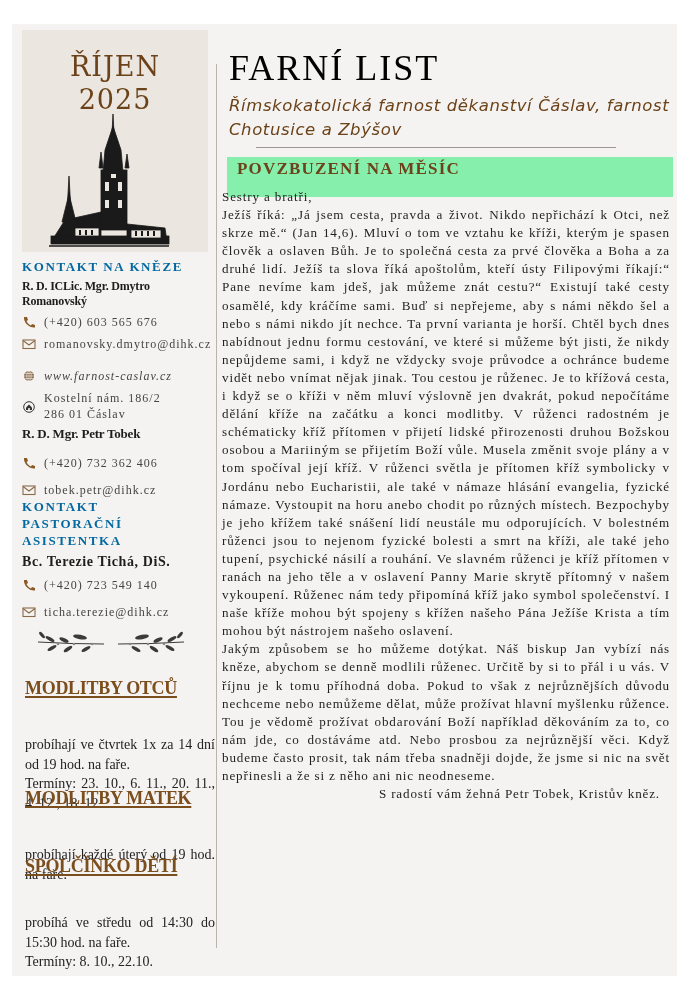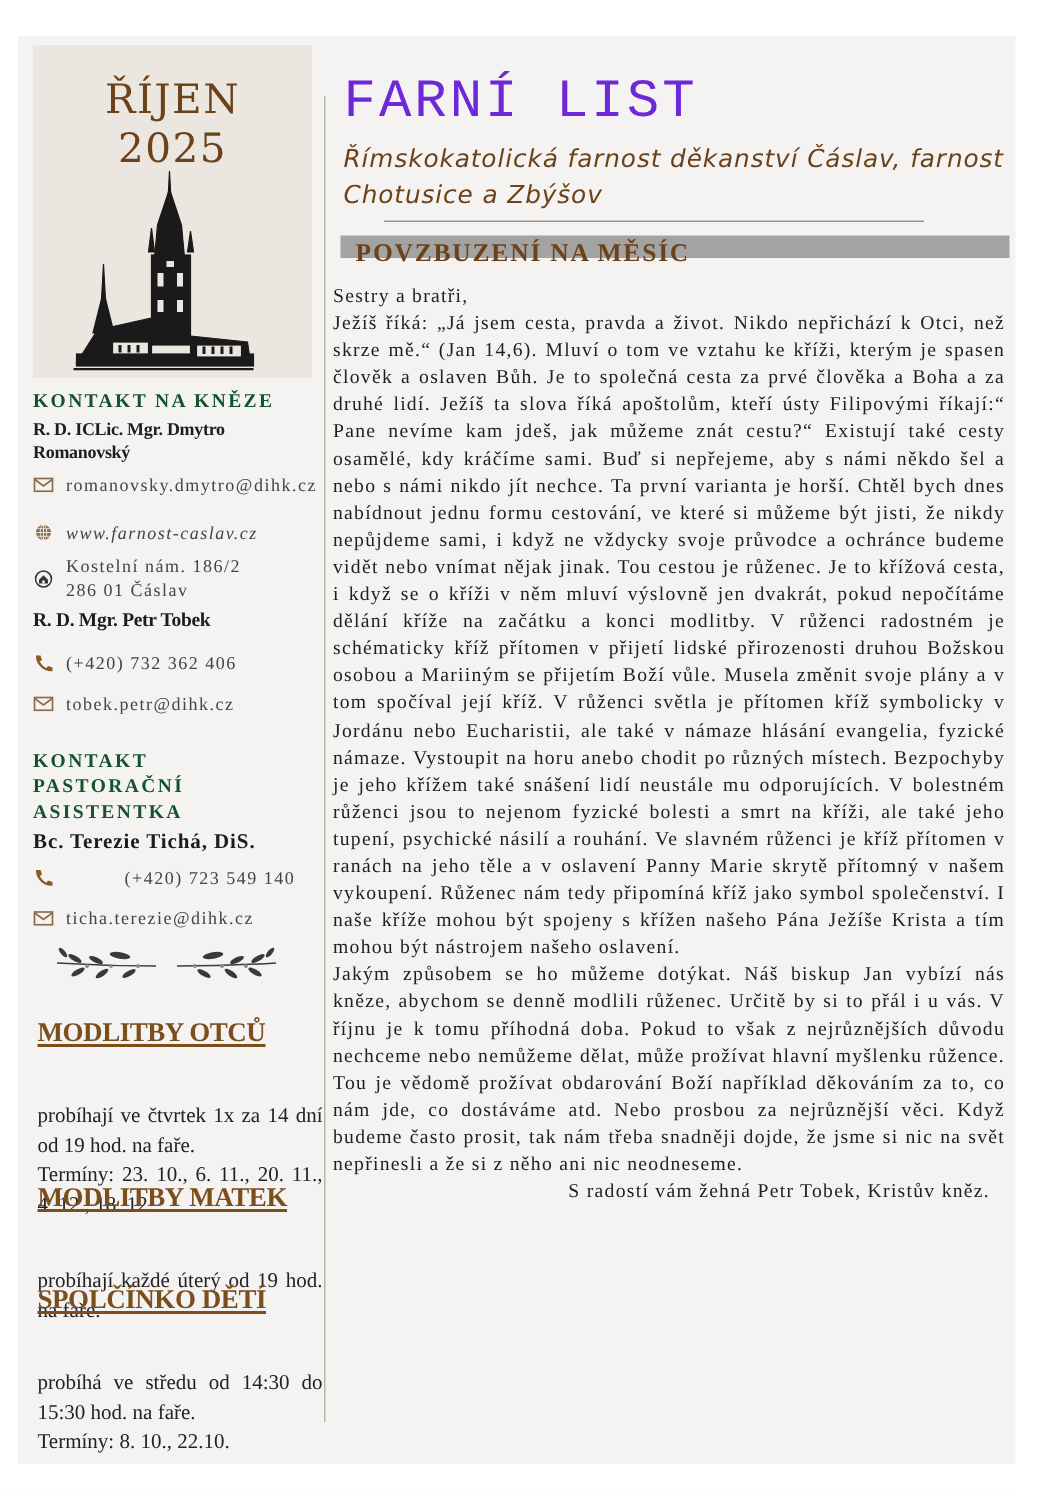--- a/index.html
+++ b/index.html
@@ -3,35 +3,35 @@
 <meta charset="utf-8">
 <style>
   html, body { margin: 0; padding: 0; background: #ffffff; }
   body { width: 700px; height: 993px; position: relative; overflow: hidden; font-family: "Liberation Serif", serif; color: #222; }
   .sheet { position: absolute; left: 12px; top: 24px; width: 665px; height: 952px; background: #f5f3f1; }
   .sidebar-top { position: absolute; left: 22px; top: 30px; width: 186px; height: 222px; background: #ece6e0; }
   .month { position: absolute; left: 22px; top: 50px; width: 186px; text-align: center; font-family: "DejaVu Serif", serif; font-size: 27px; line-height: 33px; color: #6b4219; letter-spacing: 1px; }
   .church { position: absolute; left: 45px; top: 112px; width: 128px; height: 138px; }
 
   .side { position: absolute; left: 22px; width: 195px; }
-  .kh { font-family: "Liberation Serif", serif; font-weight: bold; font-size: 13px; letter-spacing: 1.6px; color: #14532d; }
+  .kh { font-family: "Liberation Serif", serif; font-weight: bold; font-size: 13px; letter-spacing: 1.6px; color: #0369a1; }
   .pname { font-weight: bold; font-size: 12px; color: #1d1d1d; letter-spacing: -0.2px; }
   .crow { display: flex; align-items: flex-start; font-size: 12px; color: #444; letter-spacing: 1px; }
   .crow .ic { width: 14px; height: 12px; margin-right: 8px; flex: 0 0 14px; margin-top: 2px; }
   .crow .txt { white-space: pre-line; line-height: 16px; }
 
   .sec-h { position: absolute; left: 25px; font-weight: bold; font-size: 18px; color: #7b4e1e; text-decoration: underline; text-decoration-thickness: 2px; text-underline-offset: 2px; letter-spacing: -0.3px; }
   .sec-t { position: absolute; left: 25px; width: 190px; font-size: 14px; line-height: 19.5px; color: #222; text-align: justify; margin-top: 32px; }
   .sec-t p { margin: 0; }
 
   .vline { position: absolute; left: 216px; top: 64px; width: 1px; height: 884px; background: #b9b3ad; }
-  .title { position: absolute; left: 229px; top: 46px; font-family: Liberation Mono, monospace; font-size: 36px; letter-spacing: 2px; color: #6d28d9; line-height: 44px; }
+  .title { position: absolute; left: 229px; top: 46px; font-family: Liberation Serif, serif; font-size: 36px; letter-spacing: 2px; color: #000000; line-height: 44px; }
   .subtitle { position: absolute; left: 229px; top: 94px; width: 460px; font-family: "DejaVu Sans", sans-serif; font-size: 16.5px; line-height: 24px; color: #6b4219; letter-spacing: 0.6px; font-style: italic; }
   .hline { position: absolute; left: 256px; top: 147px; width: 360px; height: 1px; background: #9d9690; }
-  .band { position: absolute; left: 227px; top: 157px; width: 446px; height: 15px; background: #a3a3a3; }
+  .band { position: absolute; left: 227px; top: 157px; width: 446px; height: 40px; background: #86efac; }
   .band span { position: absolute; left: 10px; top: 2px; font-family: "Liberation Serif", serif; font-weight: bold; font-size: 17px; letter-spacing: 1.2px; color: #6b4219; }
 
   .body { position: absolute; left: 222px; top: 188px; width: 448px; font-family: "Liberation Serif", serif; font-size: 13.1px; line-height: 18.1px; color: #1f1f1f; letter-spacing: 0.85px; text-align: justify; }
   .body p { margin: 0; }
   .sign { text-align: right !important; padding-right: 10px; }
 </style>
 </head>
 <body>
 
 <div class="sheet"></div>
@@ -75,20 +75,26 @@
     <rect x="108" y="119" width="2" height="5"></rect>
     <rect x="34" y="118" width="2" height="5"></rect>
     <rect x="40" y="118" width="2" height="5"></rect>
     <rect x="46" y="118" width="2" height="5"></rect>
   </g>
 </svg>
 
 <div class="side" style="top:259px;">
   <div class="kh">KONTAKT NA KNĚZE</div>
   <div class="pname" style="margin-top:4px;">R. D. ICLic. Mgr. Dmytro Romanovský</div>
+  <div class="crow" style="margin-top:5px;">
+    <svg class="ic" viewBox="0 0 14 12">
+        <path d="M2 1 L5 1 L6 4 L4.5 5 C5.5 7 7 8.5 9 9.5 L10 8 L13 9 L13 11.5 C7 12 1.5 6.5 2 1 Z" fill="#8a5a24"></path>
+      </svg>
+    <span class="txt">(+420) 603 565 676</span>
+  </div>
   <div class="crow" style="margin-top:6px;">
     <svg class="ic" viewBox="0 0 14 12">
         <rect x="1" y="2" width="12" height="8.5" fill="none" stroke="#8a6a48" stroke-width="1.1"></rect>
         <polyline points="1,2.5 7,7 13,2.5" fill="none" stroke="#8a6a48" stroke-width="1.1"></polyline>
       </svg>
     <span class="txt">romanovsky.dmytro@dihk.cz</span>
   </div>
   <div class="crow" style="margin-top:16px;font-style:italic;">
     <svg class="ic" viewBox="0 0 14 12">
         <circle cx="7" cy="6" r="5" fill="#8a6a48"></circle>
@@ -121,21 +127,21 @@
     <span class="txt">tobek.petr@dihk.cz</span>
   </div>
 </div>
 
 <div class="side" style="top:498px;">
   <div class="kh" style="line-height:17px;">
     <div>KONTAKT</div>
     <div>PASTORAČNÍ ASISTENTKA</div>
   </div>
   <div class="pname" style="margin-top:5px; font-size:14px; letter-spacing:0.6px;">Bc. Terezie Tichá, DiS.</div>
-  <div class="crow" style="margin-top:7px;gap:39px;">
+  <div class="crow" style="margin-top:7px;">
     <svg class="ic" viewBox="0 0 14 12">
         <path d="M2 1 L5 1 L6 4 L4.5 5 C5.5 7 7 8.5 9 9.5 L10 8 L13 9 L13 11.5 C7 12 1.5 6.5 2 1 Z" fill="#8a5a24"></path>
       </svg>
     <span class="txt">(+420) 723 549 140</span>
   </div>
   <div class="crow" style="margin-top:11px;">
     <svg class="ic" viewBox="0 0 14 12">
         <rect x="1" y="2" width="12" height="8.5" fill="none" stroke="#8a6a48" stroke-width="1.1"></rect>
         <polyline points="1,2.5 7,7 13,2.5" fill="none" stroke="#8a6a48" stroke-width="1.1"></polyline>
       </svg>

